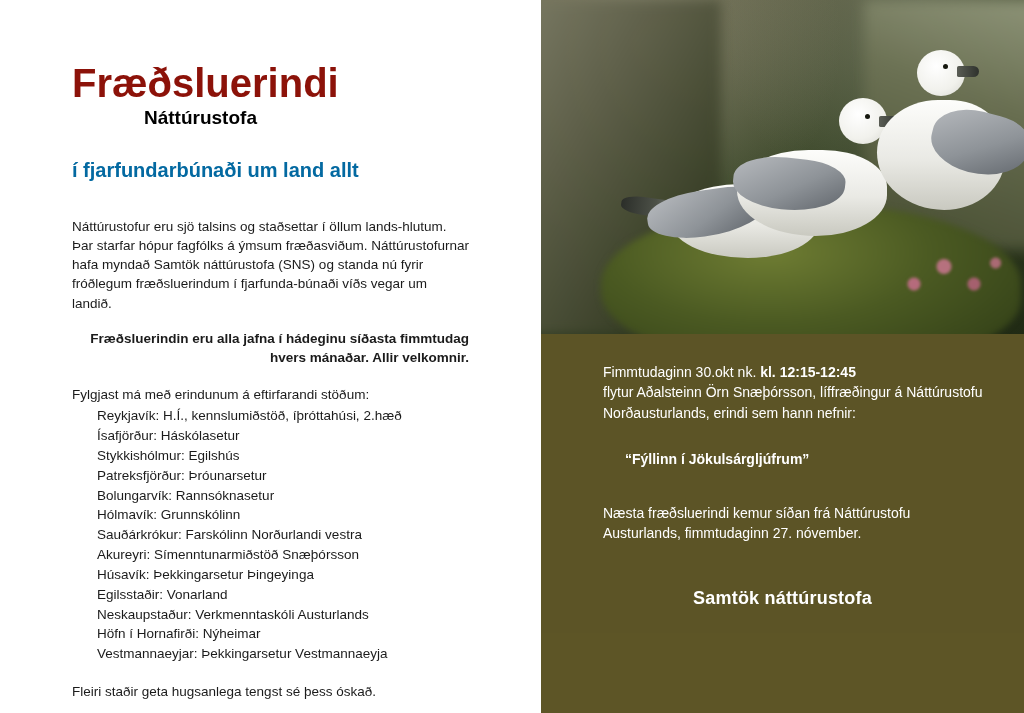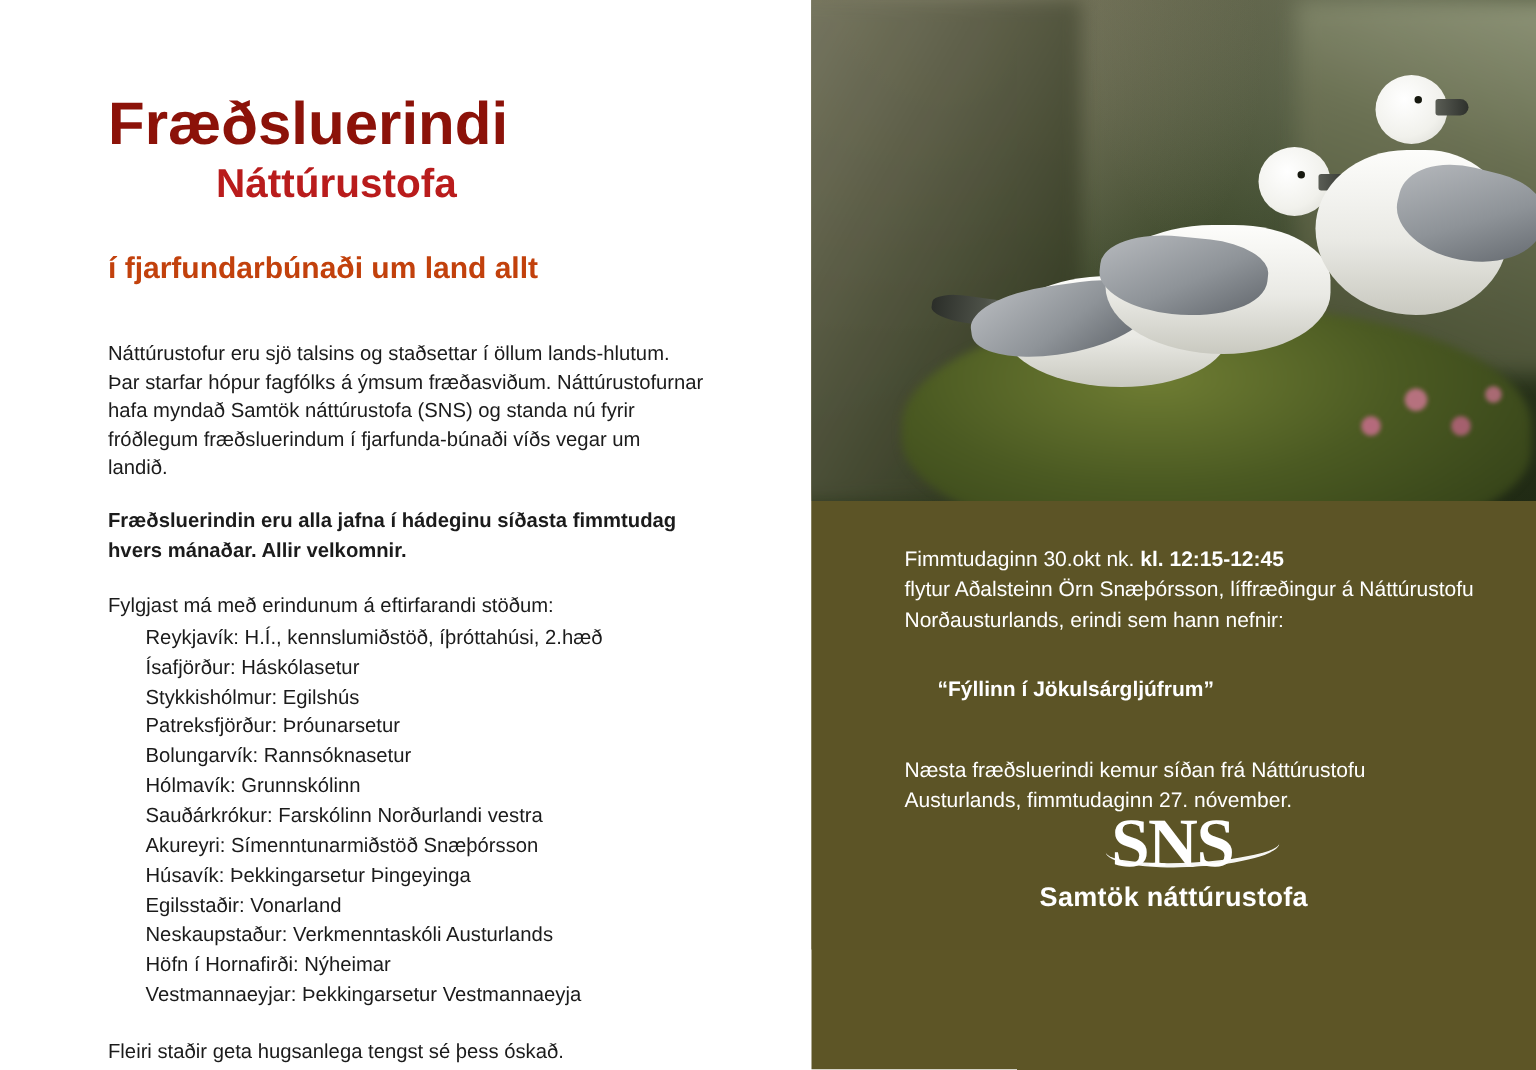--- a/index.html
+++ b/index.html
@@ -32,45 +32,46 @@
   }
   .title-main {
     font-size: 40px;
     font-weight: bold;
     color: #8c1209;
     letter-spacing: 0px;
     line-height: 1.05;
     margin: 0;
   }
   .title-sub {
-    font-size: 27px;
-    font-weight: bold;
-    color: #b91c1c;
+    font-size: 19px;
+    font-weight: bold;
+    color: #000000;
     margin: 4px 0 0 72px;
     line-height: 1.1;
   }
   .title-tag {
     font-size: 20px;
     font-weight: bold;
-    color: #c2410c;
+    color: #0369a1;
     margin: 30px 0 0 0;
     line-height: 1.1;
   }
   .body-block {
     padding: 36px 72px 0 72px;
     color: #1b1b1b;
     font-size: 13.5px;
     line-height: 1.42;
   }
   .para {
     margin: 0 0 16px 0;
   }
   .para.bold {
     font-weight: bold;
     margin-bottom: 18px;
+    text-align: right;
   }
   .loc-intro {
     margin: 0 0 2px 0;
   }
   .loc-list {
     margin: 0;
     padding: 0;
     list-style: none;
   }
   .loc-list li {
@@ -323,21 +324,17 @@
     <div class="right-panel">
       <p>
         <span>Fimmtudaginn 30.okt nk.</span>
         <b>kl. 12:15-12:45</b>
       </p>
       <p>flytur Aðalsteinn Örn Snæþórsson, líffræðingur á Náttúrustofu Norðausturlands, erindi sem hann nefnir:</p>
       <p class="quote">“Fýllinn í Jökulsárgljúfrum”</p>
       <p class="next">Næsta fræðsluerindi kemur síðan frá Náttúrustofu Austurlands, fimmtudaginn 27. nóvember.</p>
 
       <div class="logo-area">
-        <div class="sns-mark">
-          <span>SNS</span>
-          <span class="swoosh"></span>
-        </div>
         <div class="sns-name">Samtök náttúrustofa</div>
       </div>
     </div>
   </div>
 </div>
 
 </body></html>

